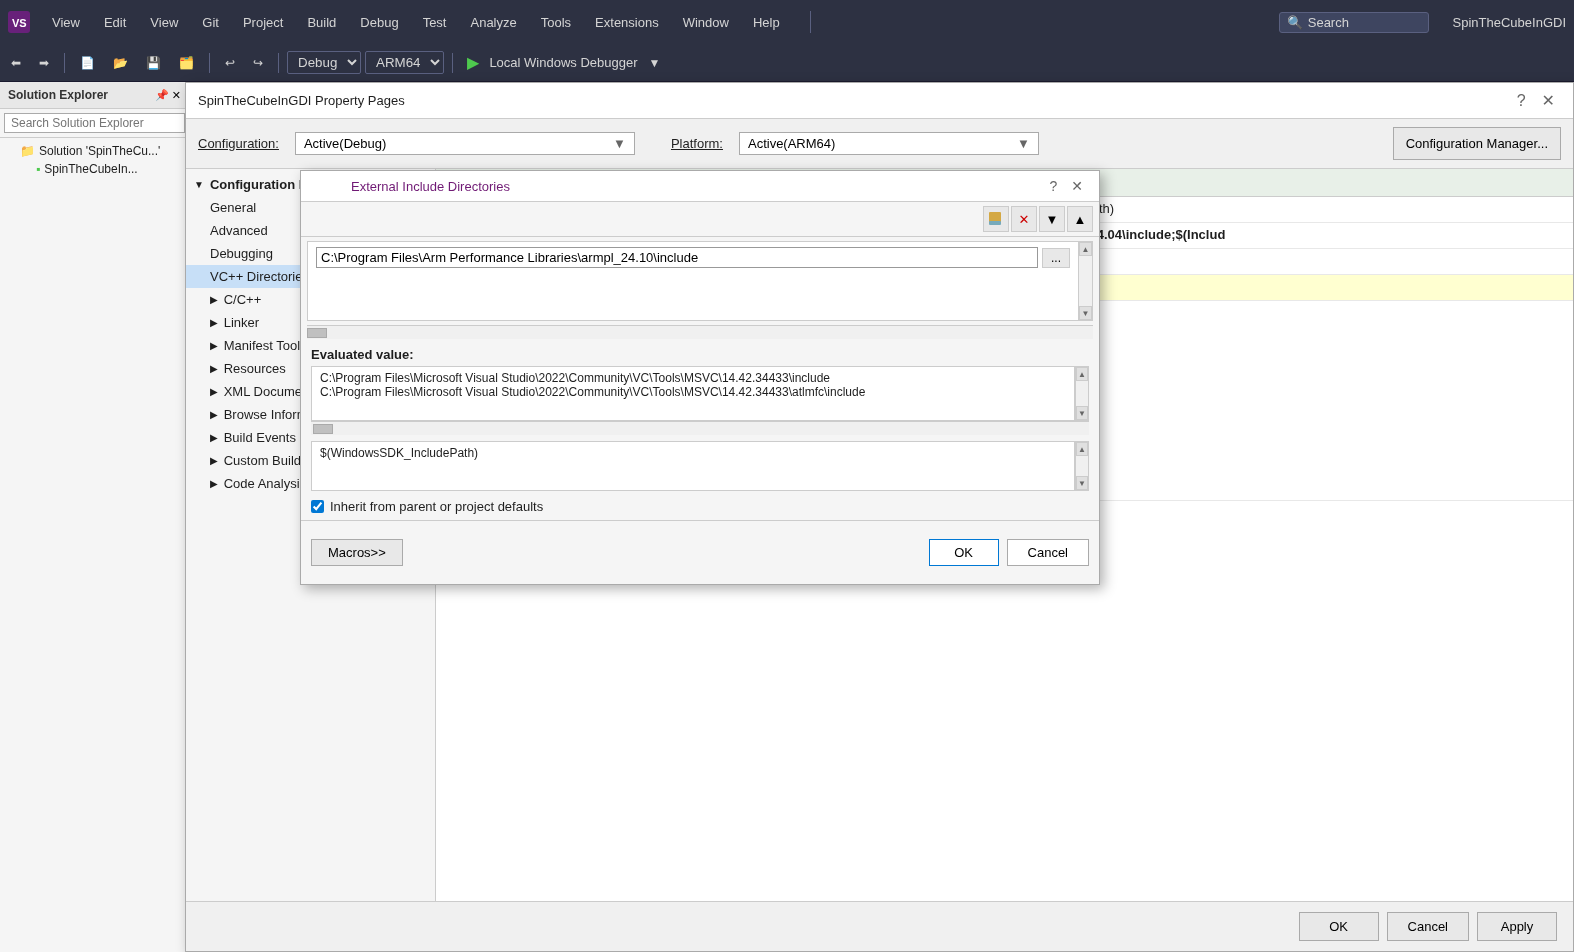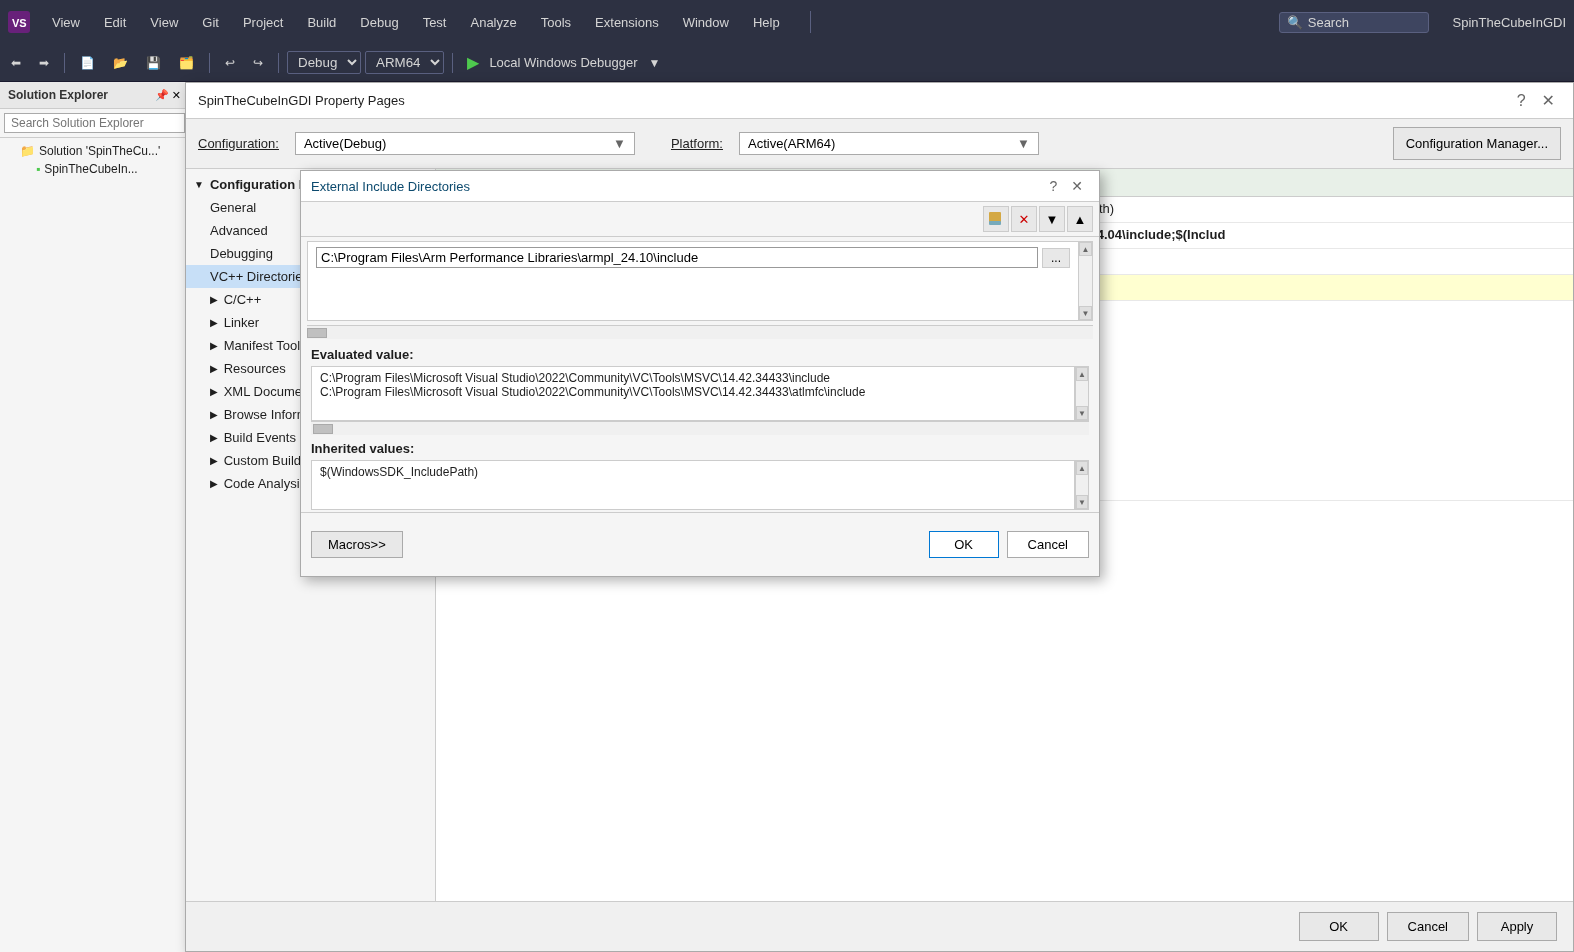--- a/index.html
+++ b/index.html
@@ -246,21 +246,21 @@
     }
     .popup-titlebar {
       background: #fff;
       border-bottom: 1px solid #ccc;
       padding: 5px 10px;
       display: flex;
       align-items: center;
       justify-content: space-between;
       font-size: 13px;
     }
-    .popup-title { color: #0c4a6e; }
+    .popup-title { color: #701a75; margin-left: 40px; }
     .popup-controls {
       display: flex;
       align-items: center;
       gap: 2px;
     }
     .popup-help-btn, .popup-close-btn {
       background: none;
       border: none;
       cursor: pointer;
       font-size: 14px;
@@ -683,33 +683,36 @@
         <div style="flex:1;"></div>
         <div class="vscroll-btn">▼</div>
       </div>
     </div>
     <div class="popup-eval-scrollbar-row">
       <div style="width:20px;height:10px;background:#c0c0c0;border:1px solid #aaa;margin-left:2px;"></div>
     </div>
   </div>
 
   <div class="popup-inherited-section">
-    <div class="popup-inherited-title">Inherited values:</div>
     <div style="position:relative;display:flex;">
       <div class="popup-inherited-content" style="flex:1;">
         <div>$(WindowsSDK_IncludePath)</div>
       </div>
       <div class="vscroll" style="border:1px solid #ccc;">
         <div class="vscroll-btn">▲</div>
         <div style="flex:1;"></div>
         <div class="vscroll-btn">▼</div>
       </div>
     </div>
   </div>
 
+  <div class="popup-checkbox-row">
+    <input type="checkbox" class="popup-checkbox" checked="" style="">
+    <label>Inherit from parent or project defaults</label>
+  </div>
 
   <div class="popup-bottombar">
     <button class="popup-macros-btn">Macros&gt;&gt;</button>
     <div class="popup-ok-cancel">
       <button class="popup-btn">OK</button>
       <button class="popup-btn cancel">Cancel</button>
     </div>
   </div>
 </div>
 

